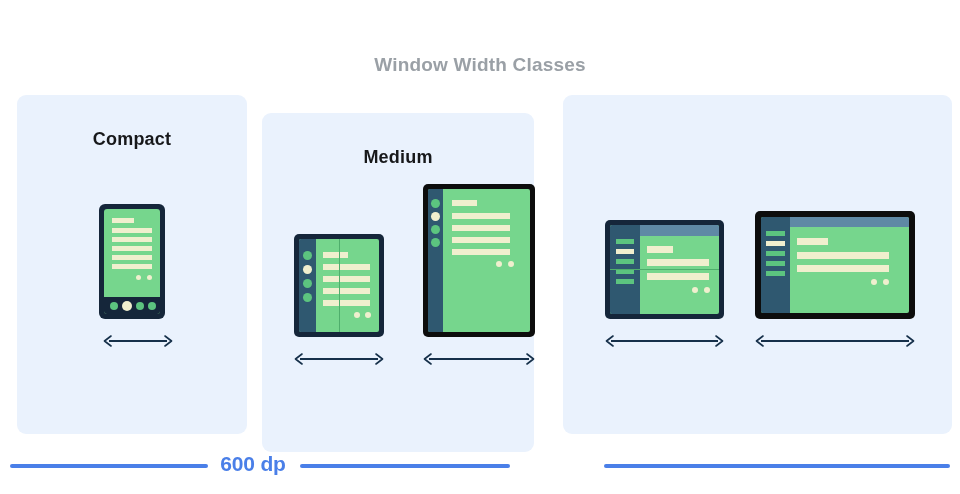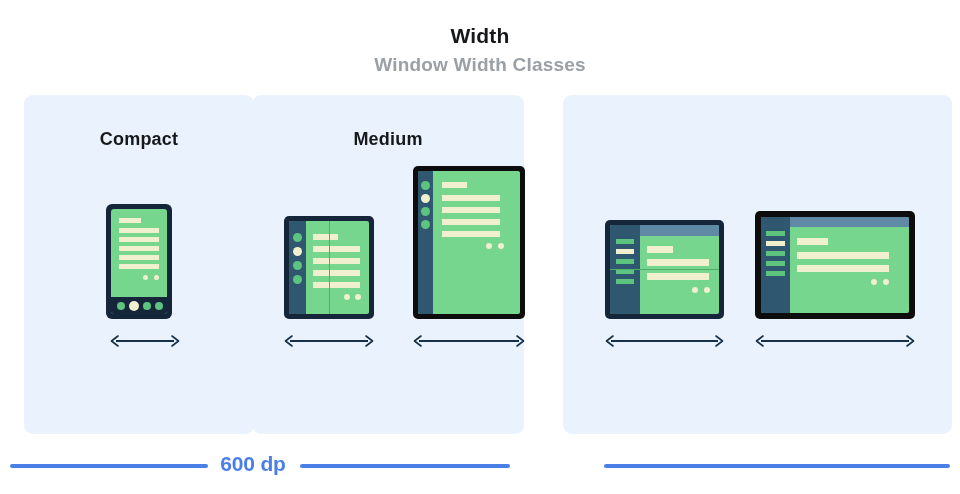--- a/index.html
+++ b/index.html
@@ -59,27 +59,26 @@
   .sline{position:absolute;height:4px;background:#4a7fe8;border-radius:2px;top:20px;}
   .slabel{
     position:absolute;top:8px;font-size:21px;font-weight:bold;
     color:#4a7fe8;letter-spacing:-.2px;text-align:center;
   }
 </style>
 </head>
 <body>
 
 <div class="header">
-  <div class="title">Width</div>
   <div class="subtitle">Window Width Classes</div>
 </div>
 
 <div class="panels">
 
-  <div class="panel" style="left:24px;width:230px;">
+  <div class="panel" style="left:17px;width:230px;">
     <div class="panel-title">Compact</div>
 
     <div class="devices">
 
       <div class="dev" style="left:82px;top:40px;width:66px;height:115px;">
         <div class="bezel" style="background:#15263a;border-radius:6px;"></div>
         <div class="screen" style="left:5px;top:5px;width:56px;height:105px;border-radius:3px;">
           <div class="bar" style="left:8px;top:9px;width:22px;height:5px;"></div>
           <div class="bar" style="left:8px;top:19px;width:40px;height:5px;"></div>
           <div class="bar" style="left:8px;top:28px;width:40px;height:5px;"></div>
@@ -106,21 +105,21 @@
         </div>
         <div class="head" style="right:0;">
           <svg width="9" height="12" viewBox="0 0 9 12">
               <path d="M1 1 L7.5 6 L1 11" fill="none" stroke="#16304a" stroke-width="1.6" stroke-linecap="round" stroke-linejoin="round"></path>
             </svg>
         </div>
       </div>
     </div>
   </div>
 
-  <div class="panel" style="left:252px;width:272px;">
+  <div class="panel" style="left:262px;width:272px;margin-top:18px;">
     <div class="panel-title">Medium</div>
 
     <div class="devices">
 
       <div class="dev" style="left:32px;top:52px;width:90px;height:103px;">
         <div class="bezel" style="background:#15263a;border-radius:5px;"></div>
         <div class="screen" style="left:5px;top:5px;width:80px;height:93px;border-radius:2px;">
           <div class="rail" style="width:17px;">
             <div class="dot" style="left:4px;top:12px;width:9px;height:9px;background:#5cc47f;"></div>
             <div class="dot" style="left:4px;top:26px;width:9px;height:9px;background:#f0efce;"></div>

